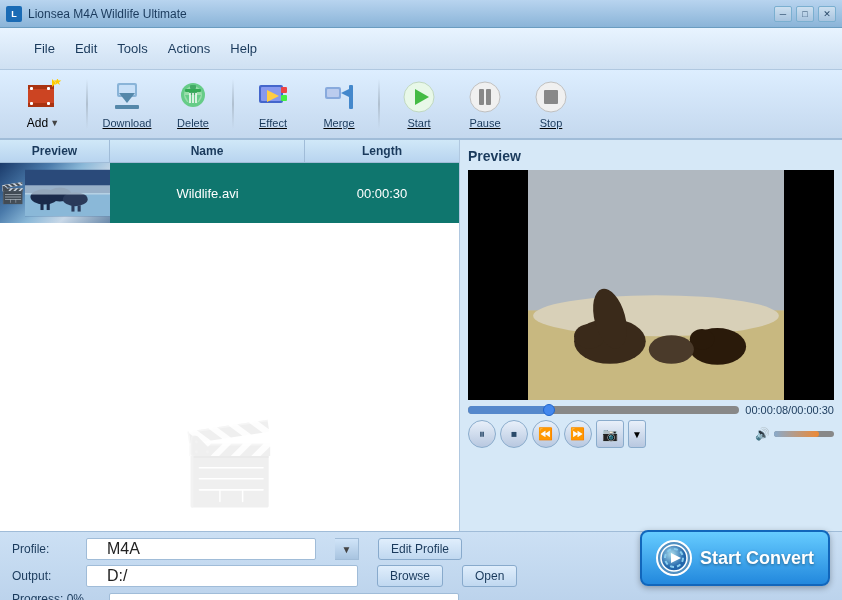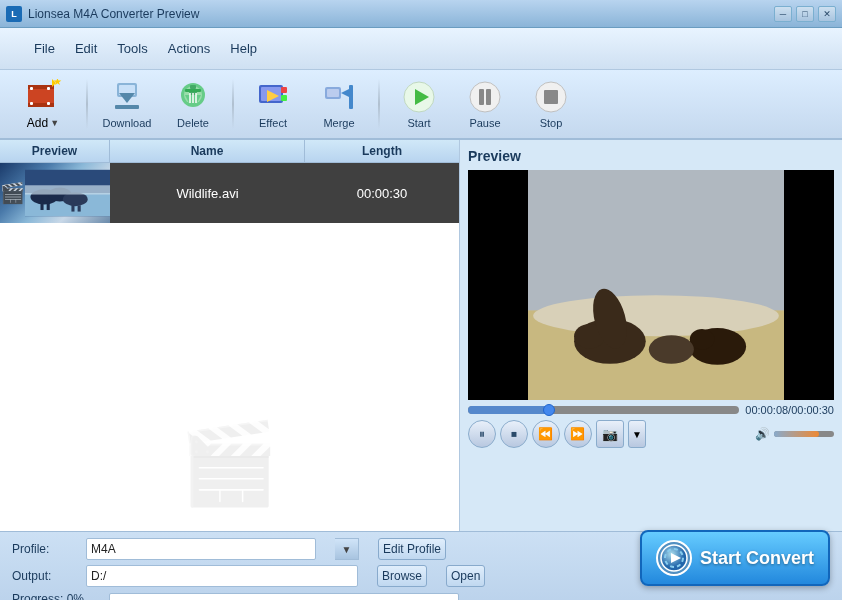--- a/index.html
+++ b/index.html
@@ -75,20 +75,21 @@
     .tb-btn {
       display: flex;
       flex-direction: column;
       align-items: center;
       justify-content: center;
       width: 62px;
       height: 60px;
       cursor: pointer;
       border-radius: 4px;
       padding: 4px;
+      text-decoration: underline;
     }
     .tb-btn .tb-icon {
       width: 36px; height: 36px;
       display: flex; align-items: center; justify-content: center;
       font-size: 22px;
     }
     .tb-btn .tb-label {
       font-size: 11px;
       color: #1a3a5c;
       margin-top: 2px;
@@ -136,21 +137,21 @@
       border-right: 1px solid #a0bcd8;
       font-weight: bold;
     }
     .col-preview { width: 110px; text-align: center; }
     .col-name { width: 195px; text-align: center; }
     .col-length { flex: 1; text-align: center; border-right: none; }
 
     .file-row {
       display: flex;
       align-items: center;
-      background: #404040;
+      background: #0f766e;
       height: 60px;
     }
     .file-thumb {
       width: 110px;
       height: 60px;
       background: #2a5a8a;
       display: flex; align-items: center; justify-content: center;
       overflow: hidden;
     }
     .file-thumb-img {
@@ -343,38 +344,38 @@
     .form-label {
       font-size: 12px;
       color: #1a3a5c;
       width: 55px;
     }
     .form-input {
       height: 22px;
       border: 1px solid #a0bcd8;
       border-radius: 2px;
       background: #fff;
-      padding: 0 4px;
-      font-size: 12px;
+      padding: 0 20px;
+      font-size: 16px;
       color: #222;
     }
     .profile-input { width: 230px; }
     .output-input { width: 272px; }
     .profile-dropdown {
       height: 22px;
       width: 24px;
       background: linear-gradient(to bottom, #d0e4f8, #a8c4e0);
       border: 1px solid #a0bcd8;
       border-left: none;
       display: flex; align-items: center; justify-content: center;
       cursor: pointer; font-size: 10px; color: #444;
     }
     .form-btn {
       height: 22px;
-      padding: 0 4px;
+      padding: 0 12px;
       background: linear-gradient(to bottom, #e0eefc, #c0d8f0);
       border: 1px solid #88aacc;
       border-radius: 3px;
       font-size: 12px;
       color: #1a3a5c;
       cursor: pointer;
     }
 
     .progress-row {
       display: flex;
@@ -449,21 +450,21 @@
       position: relative;
     }
   </style>
 </head>
 <body>
 
 <div id="title-bar">
   <div class="app-icon">
     <span>L</span>
   </div>
-  <span class="title-text">Lionsea M4A Converter Preview</span>
+  <span class="title-text">Lionsea M4A Wildlife Ultimate</span>
   <div class="win-controls">
     <div class="win-btn">─</div>
     <div class="win-btn">□</div>
     <div class="win-btn">✕</div>
   </div>
 </div>
 
 <div id="menu-bar">
   <span class="menu-item">File</span>
   <span class="menu-item">Edit</span>

